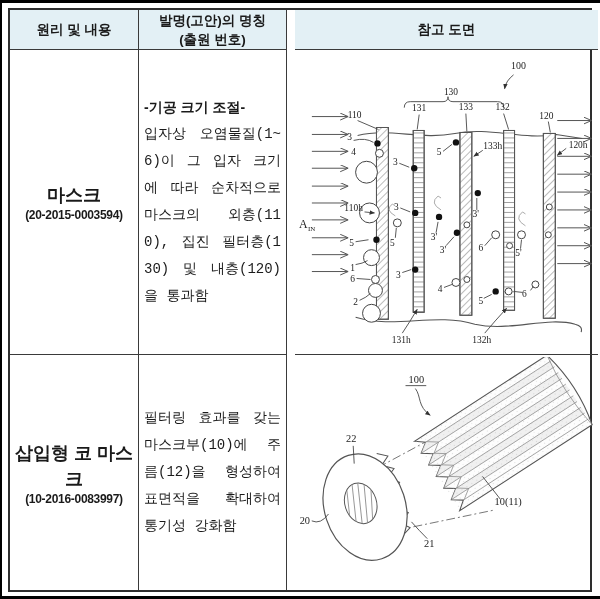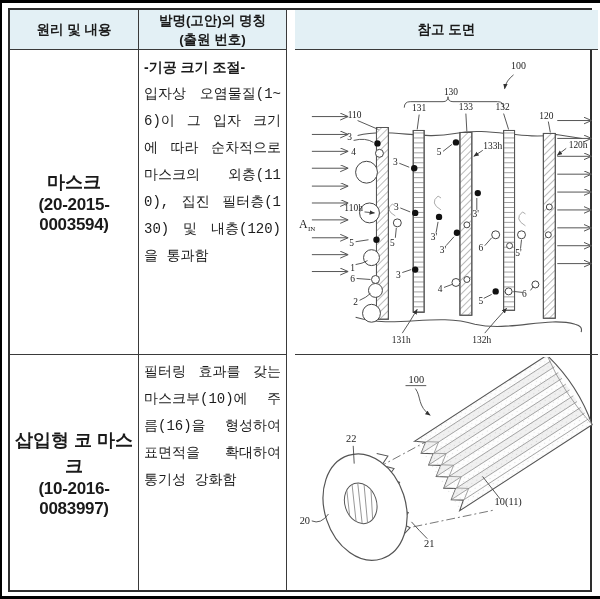--- a/index.html
+++ b/index.html
@@ -9,22 +9,22 @@
   .ptable{position:absolute;left:6px;top:5px;width:584px;height:584px;box-sizing:border-box;
     border:2px solid #2e2e2e;display:grid;grid-template-columns:129px 148px 1fr;
     grid-template-rows:40px 305px 1fr;background:#fff;}
   .cell{box-sizing:border-box;border-right:1.5px solid #3a3a3a;border-bottom:1.5px solid #3a3a3a;
     display:flex;flex-direction:column;align-items:center;justify-content:center;color:#1a1a1a;}
   .cell.last-col{border-right:none;margin-left:8px;}
   .cell.last-row{border-bottom:none;}
   .hdr{background:#e3f0f5;font-weight:700;font-size:13.5px;line-height:19px;text-align:center;}
   .namecell{font-weight:700;text-align:center;}
   .name-main{font-size:18px;line-height:26px;}
-  .name-code{font-size:17px;letter-spacing:-0.3px;}
-  .principle{align-items:stretch;justify-content:flex-start;padding:4px 5px;}
+  .name-code{font-size:12px;letter-spacing:-0.3px;}
+  .principle{align-items:stretch;justify-content:center;padding:4px 5px;}
   .p-title{font-weight:700;font-size:14px;line-height:27px;}
   .p-body{font-size:14px;line-height:27px;text-align:justify;word-break:break-all;font-family:Liberation Mono, monospace;}
   .figcell{justify-content:center;align-items:flex-end;}
   svg text{font-family:"Liberation Serif",serif;fill:#222;}
 </style>
 </head>
 <body>
 
 <div class="page">
   <div class="ptable">
@@ -221,21 +221,21 @@
           <text x="12" y="181" font-size="7" text-anchor="start">IN</text>
         </g>
       </svg>
     </div>
 
     <div class="cell namecell last-row">
       <div class="name-main">삽입형 코 마스크</div>
       <div class="name-code">(10-2016-0083997)</div>
     </div>
     <div class="cell principle last-row">
-      <div class="p-body">필터링 효과를 갖는 마스크부(10)에 주름(16)을 형성하여 표면적을 확대하여 통기성 강화함</div>
+      <div class="p-body">필터링 효과를 갖는 마스크부(10)에 주름(12)을 형성하여 표면적을 확대하여 통기성 강화함</div>
     </div>
     <div class="cell figcell last-col last-row">
 
       <svg width="303" height="232" viewBox="0 0 303 235">
         <defs>
           <clipPath id="holeclip">
               <ellipse cx="66" cy="147" rx="16" ry="21"></ellipse>
             </clipPath>
           <pattern id="stip" width="6" height="6" patternUnits="userSpaceOnUse">
             <circle cx="1.5" cy="1.5" r="0.6" fill="#b9b9b9"></circle>

